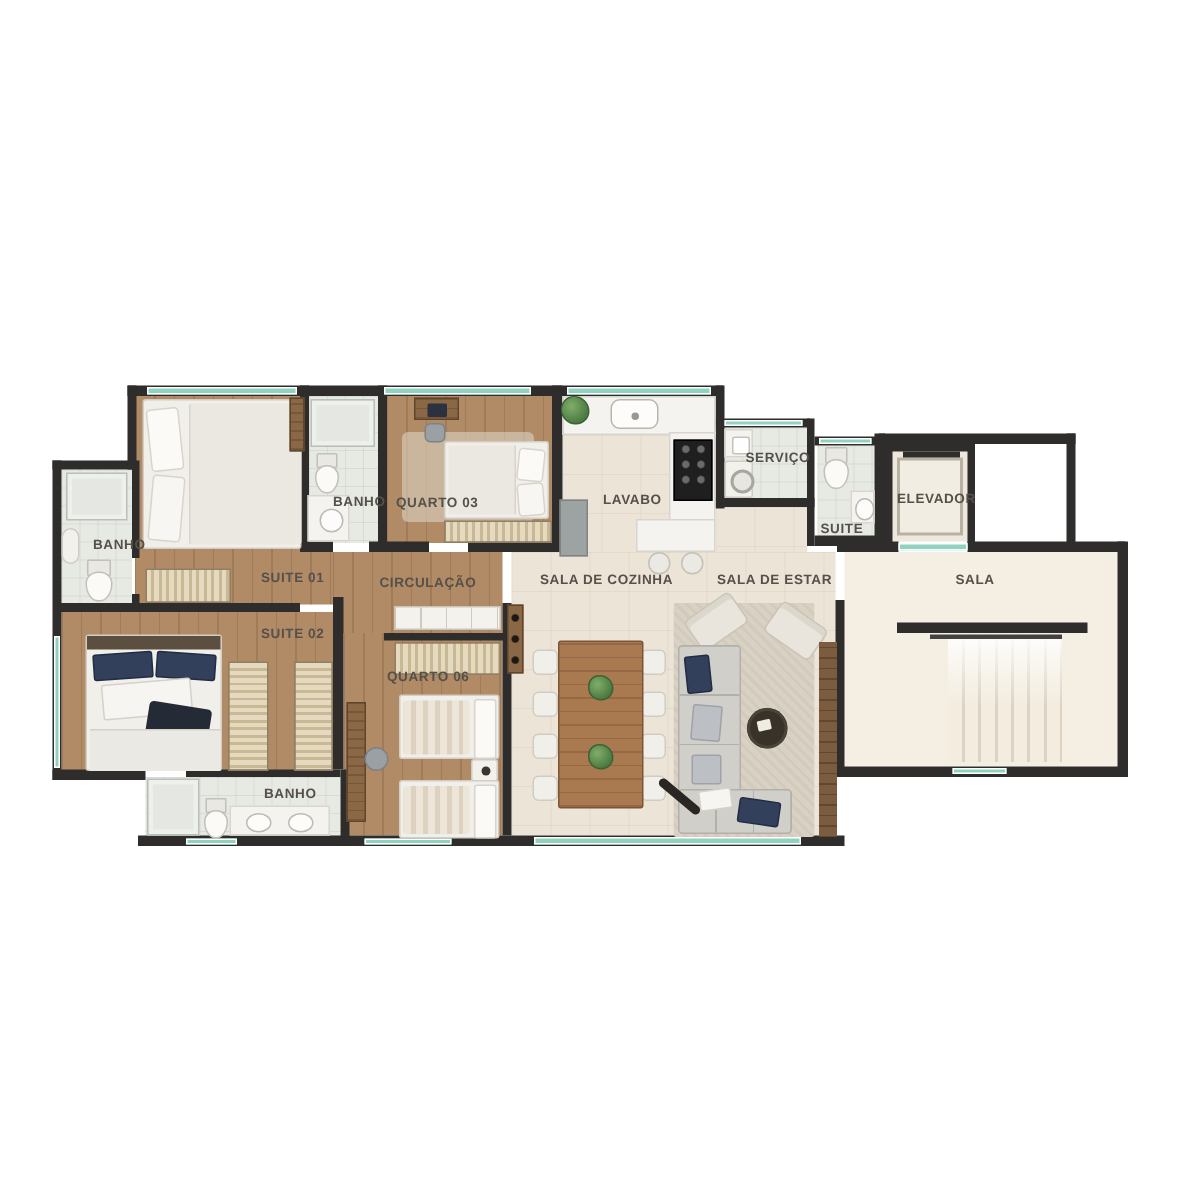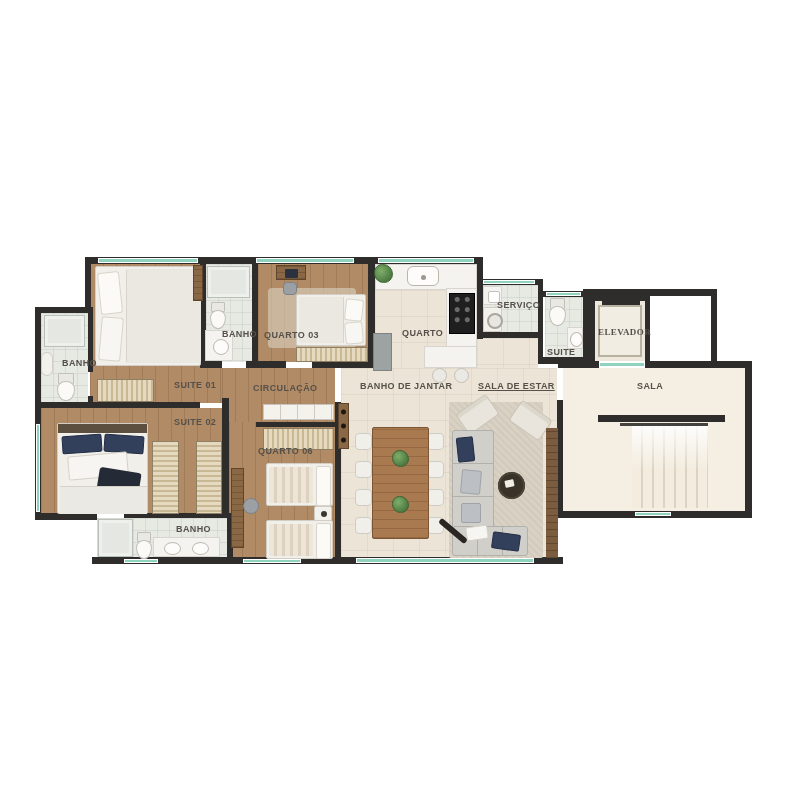--- a/index.html
+++ b/index.html
@@ -270,25 +270,25 @@
   </div>
   <div class="f bedmat" style="left:266px;top:520px;width:67px;height:39px;">
     <div style="position:absolute;right:1px;top:2px;width:13px;height:34px;background:#fbfaf7;border:1px solid #d8d4cb;border-radius:2px;"></div>
     <div style="position:absolute;left:2px;top:3px;width:44px;height:32px;background:repeating-linear-gradient(90deg,#ece5d8 0 5px,#ddd2bf 5px 8px);border-radius:2px;"></div>
   </div>
 
   <span class="lbl" style="left:62px;top:358px;">BANHO</span>
   <span class="lbl" style="left:174px;top:380px;">SUITE 01</span>
   <span class="lbl" style="left:222px;top:329px;">BANHO</span>
   <span class="lbl" style="left:264px;top:330px;">QUARTO 03</span>
-  <span class="lbl" style="left:402px;top:328px;">QUARTO</span>
+  <span class="lbl" style="left:402px;top:328px;">LAVABO</span>
   <span class="lbl" style="left:497px;top:300px;">SERVIÇO</span>
   <span class="lbl" style="left:547px;top:347px;">SUITE</span>
-  <span class="lbl" style="left:598px;top:327px;font-family:Liberation Serif, serif;">ELEVADOR</span>
+  <span class="lbl" style="left:598px;top:327px;">ELEVADOR</span>
   <span class="lbl" style="left:637px;top:381px;">SALA</span>
-  <span class="lbl" style="left:360px;top:381px;">BANHO DE JANTAR</span>
-  <span class="lbl" style="left:478px;top:381px;text-decoration:underline;">SALA DE ESTAR</span>
+  <span class="lbl" style="left:360px;top:381px;">SALA DE COZINHA</span>
+  <span class="lbl" style="left:478px;top:381px;">SALA DE ESTAR</span>
   <span class="lbl" style="left:253px;top:383px;">CIRCULAÇÃO</span>
   <span class="lbl" style="left:174px;top:417px;">SUITE 02</span>
   <span class="lbl" style="left:258px;top:446px;">QUARTO 06</span>
   <span class="lbl" style="left:176px;top:524px;">BANHO</span>
 
 </div>
 
 </body></html>

